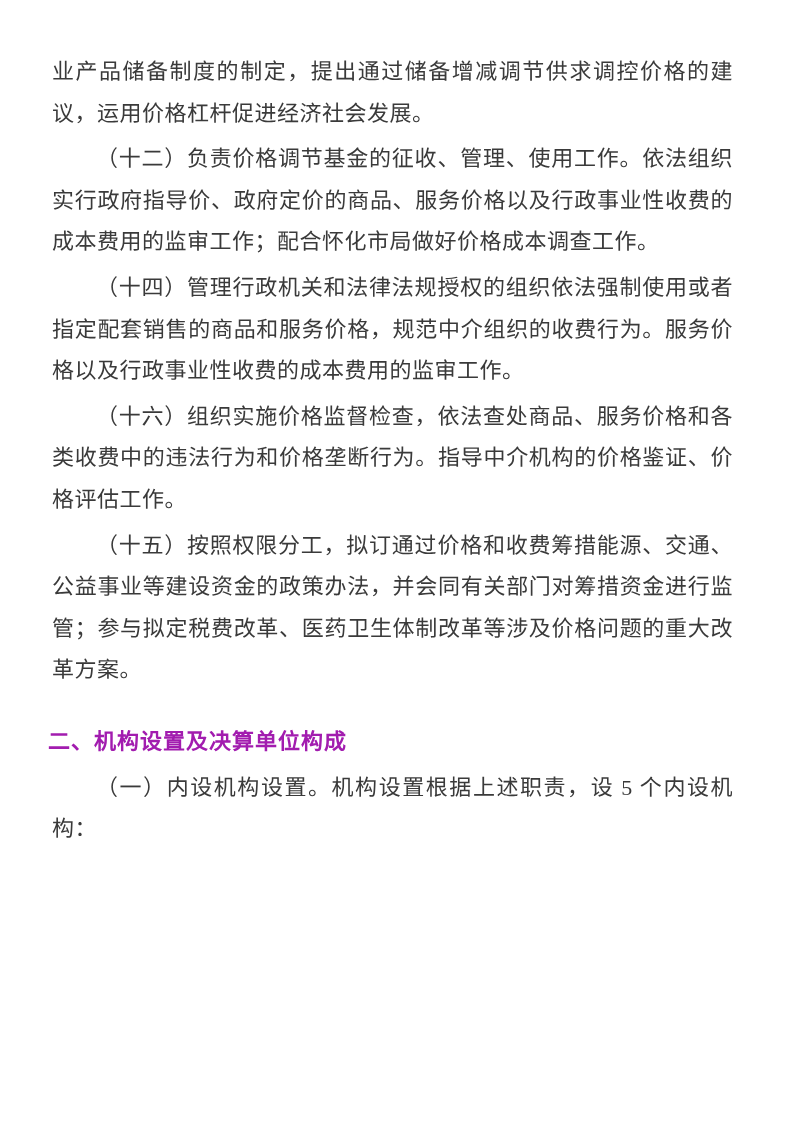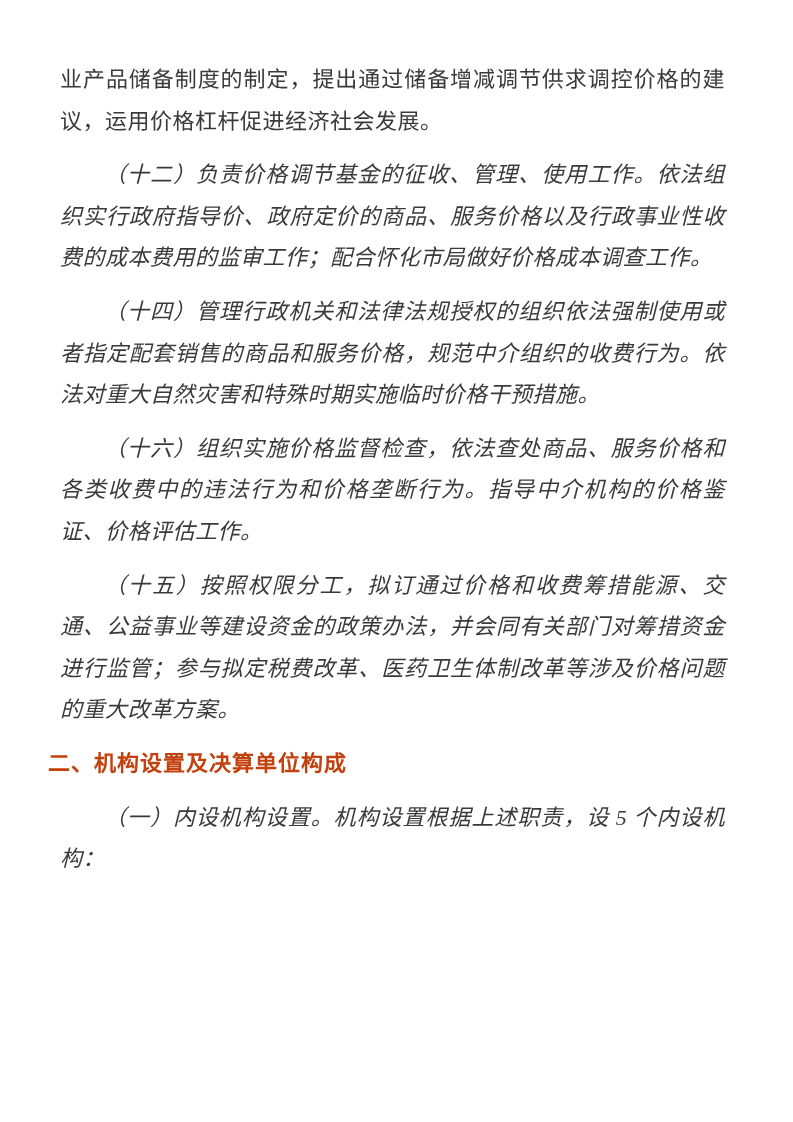--- a/index.html
+++ b/index.html
@@ -14,56 +14,55 @@
     margin: 0 auto;
     background: #ffffff;
     overflow: hidden;
     box-sizing: border-box;
     padding: 47px 56px 0 48px;
   }
   .doc-body {
     width: 689px;
   }
   p.para {
-    margin: 12px;
+    margin: 4px;
     font-family: "Liberation Serif", "DejaVu Serif", serif;
     font-size: 22px;
     line-height: 41.6px;
     color: #3a3a3a;
     text-align: justify;
     text-justify: inter-ideograph;
     letter-spacing: 0.5px;
   }
   p.para.indent {
     text-indent: 2em;
-    font-style: italic;
   }
   h2.section-heading {
-    margin: 12px 0 0 0;
+    margin: 30px 0 0 0;
     font-family: "Liberation Sans", "DejaVu Sans", sans-serif;
     font-weight: bold;
     font-size: 22px;
     line-height: 41.6px;
-    color: #c2410c;
+    color: #a21caf;
     letter-spacing: 1px;
     text-align: left;
   }
 </style>
 </head>
 <body>
 
 <div class="page">
   <div class="doc-body">
 
     <p class="para">业产品储备制度的制定，提出通过储备增减调节供求调控价格的建议，运用价格杠杆促进经济社会发展。</p>
 
     <p class="para indent">（十二）负责价格调节基金的征收、管理、使用工作。依法组织实行政府指导价、政府定价的商品、服务价格以及行政事业性收费的成本费用的监审工作；配合怀化市局做好价格成本调查工作。</p>
 
 
-    <p class="para indent">（十四）管理行政机关和法律法规授权的组织依法强制使用或者指定配套销售的商品和服务价格，规范中介组织的收费行为。依法对重大自然灾害和特殊时期实施临时价格干预措施。</p>
+    <p class="para indent">（十四）管理行政机关和法律法规授权的组织依法强制使用或者指定配套销售的商品和服务价格，规范中介组织的收费行为。服务价格以及行政事业性收费的成本费用的监审工作。</p>
 
     <p class="para indent">（十六）组织实施价格监督检查，依法查处商品、服务价格和各类收费中的违法行为和价格垄断行为。指导中介机构的价格鉴证、价格评估工作。</p>
 
     <p class="para indent">（十五）按照权限分工，拟订通过价格和收费筹措能源、交通、公益事业等建设资金的政策办法，并会同有关部门对筹措资金进行监管；参与拟定税费改革、医药卫生体制改革等涉及价格问题的重大改革方案。</p>
 
 
 
     <h2 class="section-heading">二、机构设置及决算单位构成</h2>
 
     <p class="para indent">（一）内设机构设置。机构设置根据上述职责，设 5 个内设机构：</p>

